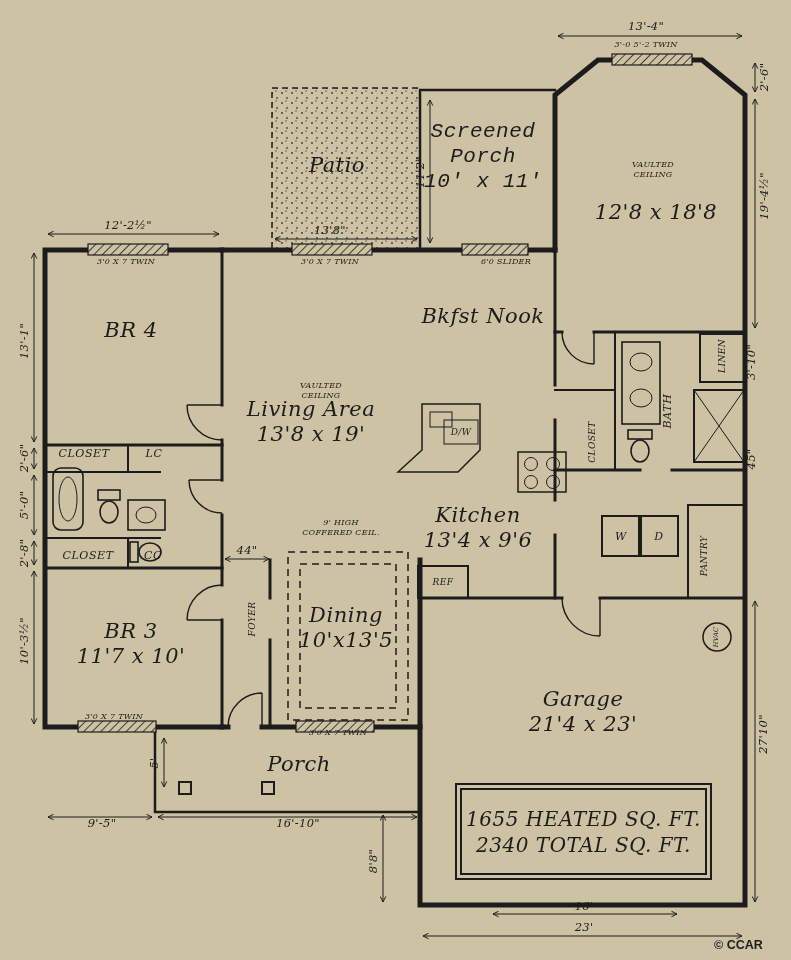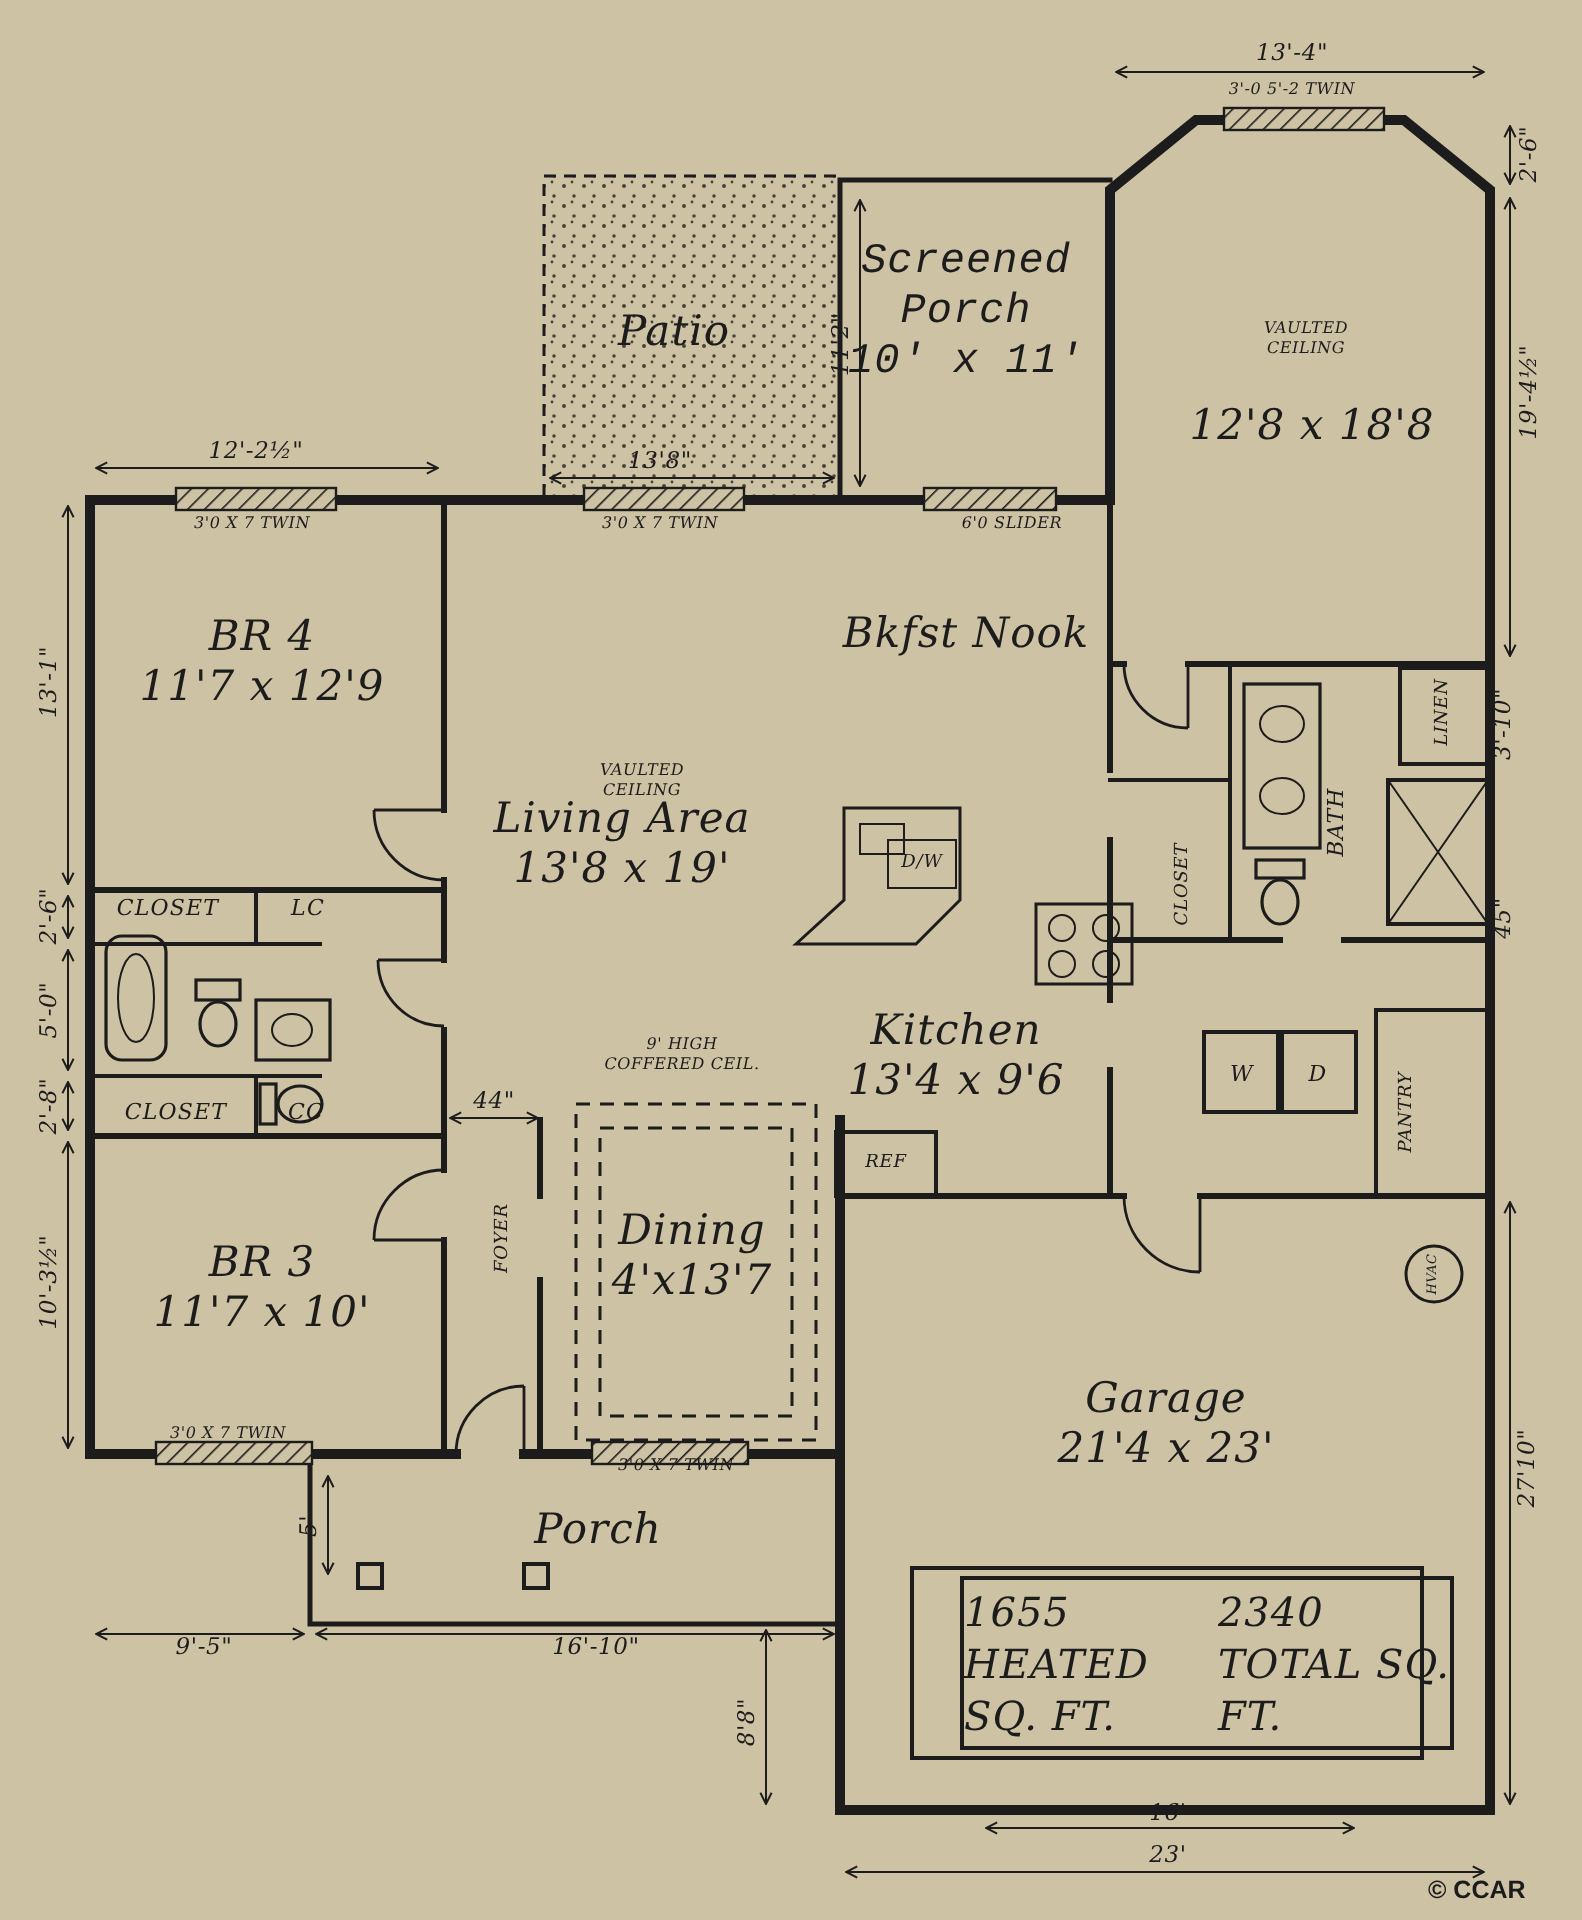--- a/index.html
+++ b/index.html
@@ -12,21 +12,21 @@
   .lbl { position:absolute; transform:translate(-50%,-50%); text-align:center; font-style:italic; white-space:nowrap; line-height:1.2; }
   .vert { transform:translate(-50%,-50%) rotate(-90deg); }
   .room { font-size:21px; letter-spacing:.5px; }
   .wrap { white-space:normal; width:118px;font-family:Liberation Mono, monospace; }
   .sm   { font-size:11px; letter-spacing:.6px; }
   .xs   { font-size:9px; letter-spacing:.4px; }
   .dim  { font-size:11.5px; letter-spacing:.3px; }
   .tiny { font-size:8px; letter-spacing:.3px; line-height:1.3; }
   .micro{ font-size:6.5px; letter-spacing:.2px; }
   .sqft-box { position:absolute; left:455px; top:783px; width:257px; height:97px; border:2px solid #1c1c1c; padding:3px; background:transparent; }
-  .sqft-inner { width:100%; height:100%; border:2px solid #1c1c1c; display:flex; flex-direction:row; justify-content:center; align-items:center; font-size:20px; font-style:italic; letter-spacing:.5px; line-height:1.3;margin-left:20px; }
+  .sqft-inner { width:100%; height:100%; border:2px solid #1c1c1c; display:flex; flex-direction:column; justify-content:center; align-items:center; font-size:20px; font-style:italic; letter-spacing:.5px; line-height:1.3; }
   .copyright { position:absolute; left:714px; top:938px; font-family:"Liberation Sans",sans-serif; font-weight:bold; font-size:12.5px; }
 </style>
 </head>
 <body>
 
 <div class="stage">
 
   <svg class="plan-svg" width="791" height="960" viewBox="0 0 791 960">
     <defs>
       <pattern id="hatch" width="6" height="6" patternUnits="userSpaceOnUse" patternTransform="rotate(45)">
@@ -176,36 +176,35 @@
   </div>
   <div class="lbl room wrap" style="left:483px;top:157px">
     <div>Screened Porch</div>
     <div>10' x 11'</div>
   </div>
   <div class="lbl room" style="left:656px;top:213px">
     <div>12'8 x 18'8</div>
   </div>
   <div class="lbl room" style="left:131px;top:331px">
     <div>BR 4</div>
-    <div>11'7 x 12'9</div>
   </div>
   <div class="lbl room" style="left:483px;top:317px">
     <div>Bkfst Nook</div>
   </div>
   <div class="lbl room" style="left:311px;top:422px">
     <div>Living Area</div>
     <div>13'8 x 19'</div>
   </div>
   <div class="lbl room" style="left:478px;top:528px">
     <div>Kitchen</div>
     <div>13'4 x 9'6</div>
   </div>
   <div class="lbl room" style="left:346px;top:628px">
     <div>Dining</div>
-    <div>4'x13'7</div>
+    <div>10'x13'5</div>
   </div>
   <div class="lbl room" style="left:131px;top:644px">
     <div>BR 3</div>
     <div>11'7 x 10'</div>
   </div>
   <div class="lbl room" style="left:583px;top:712px">
     <div>Garage</div>
     <div>21'4 x 23'</div>
   </div>
   <div class="lbl room" style="left:299px;top:765px">

